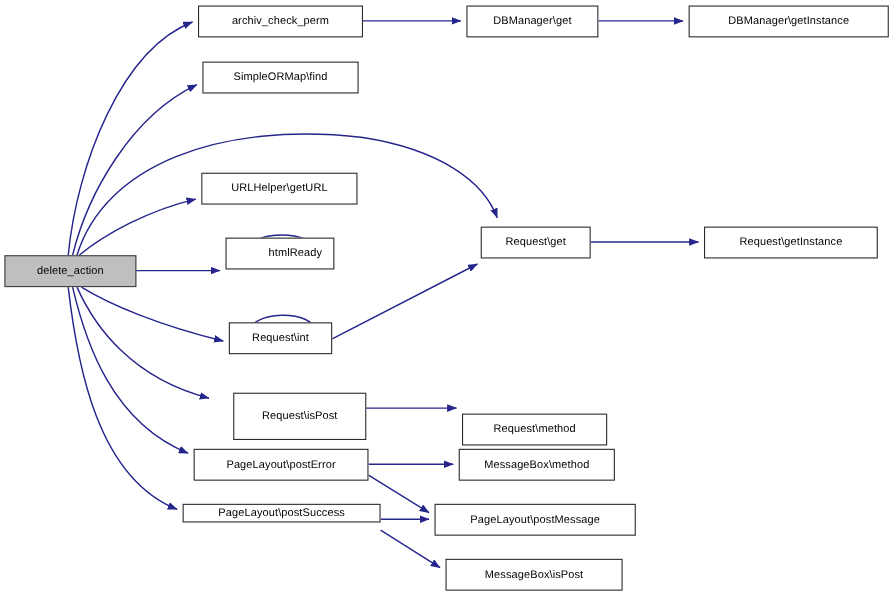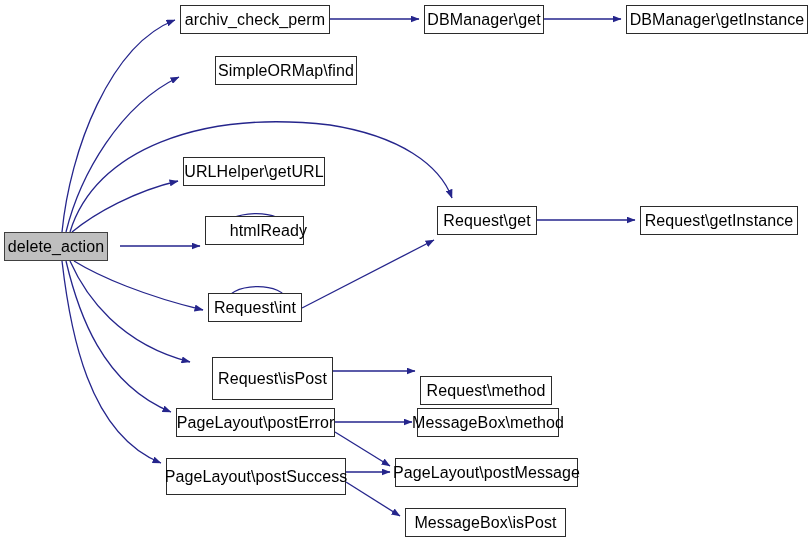--- a/index.html
+++ b/index.html
@@ -26,21 +26,21 @@
     height: 541px;
     pointer-events: none;
   }
   .node {
     position: absolute;
     box-sizing: border-box;
     border: 1px solid #2b2b2b;
     background: #ffffff;
     color: #000000;
     font-family: "Liberation Sans", sans-serif;
-    font-size: 16px;
+    font-size: 10px;
     line-height: 1;
     display: flex;
     align-items: center;
     justify-content: center;
     white-space: nowrap;
     letter-spacing: 0.1px;
   }
   .node.highlight {
     background: #bfbfbf;
     border-color: #404040;
@@ -79,45 +79,45 @@
         <path d="M 537 220 L 635 220" fill="none" stroke="#25258c" stroke-width="1.3" marker-end="url(#arrowhead)"></path>
         <path d="M 316 371 L 415 371" fill="none" stroke="#25258c" stroke-width="1.3" marker-end="url(#arrowhead)"></path>
         <path d="M 335 422 L 412 422" fill="none" stroke="#25258c" stroke-width="1.3" marker-end="url(#arrowhead)"></path>
         <path d="M 335 432 L 390 466" fill="none" stroke="#25258c" stroke-width="1.3" marker-end="url(#arrowhead)"></path>
         <path d="M 346 472 L 390 472" fill="none" stroke="#25258c" stroke-width="1.3" marker-end="url(#arrowhead)"></path>
         <path d="M 346 482 L 400 516" fill="none" stroke="#25258c" stroke-width="1.3" marker-end="url(#arrowhead)"></path>
       </g>
   </svg>
 
   <div id="node-layer">
-      <div class="node highlight" style="left: 4px; top: 232px; width: 104px; height: 29px;">
+      <div class="node highlight" style="left: 4px; top: 232px; width: 120px; height: 29px;">
         <span class="node-label">delete_action</span>
       </div>
       <div class="node" style="left: 180px; top: 5px; width: 150px; height: 29px;">
         <span class="node-label">archiv_check_perm</span>
       </div>
-      <div class="node" style="left: 184px; top: 56px; width: 142px; height: 29px; margin-left: 31px;">
+      <div class="node" style="left: 184px; top: 56px; width: 142px; height: 29px;">
         <span class="node-label">SimpleORMap\find</span>
       </div>
       <div class="node" style="left: 183px; top: 157px; width: 142px; height: 29px;">
         <span class="node-label">URLHelper\getURL</span>
       </div>
       <div class="node" style="left: 205px; top: 216px; width: 99px; height: 29px; padding-left: 28px;">
         <span class="node-label">htmlReady</span>
       </div>
       <div class="node" style="left: 208px; top: 293px; width: 94px; height: 29px;">
         <span class="node-label">Request\int</span>
       </div>
       <div class="node" style="left: 212px; top: 357px; width: 121px; height: 43px;">
         <span class="node-label">Request\isPost</span>
       </div>
       <div class="node" style="left: 176px; top: 408px; width: 159px; height: 29px;">
         <span class="node-label">PageLayout\postError</span>
       </div>
-      <div class="node" style="left: 166px; top: 458px; width: 180px; height: 37px;">
+      <div class="node" style="left: 166px; top: 458px; width: 180px; height: 17px;">
         <span class="node-label">PageLayout\postSuccess</span>
       </div>
       <div class="node" style="left: 424px; top: 5px; width: 120px; height: 29px;">
         <span class="node-label">DBManager\get</span>
       </div>
       <div class="node" style="left: 626px; top: 5px; width: 182px; height: 29px;">
         <span class="node-label">DBManager\getInstance</span>
       </div>
       <div class="node" style="left: 437px; top: 206px; width: 100px; height: 29px;">
         <span class="node-label">Request\get</span>

